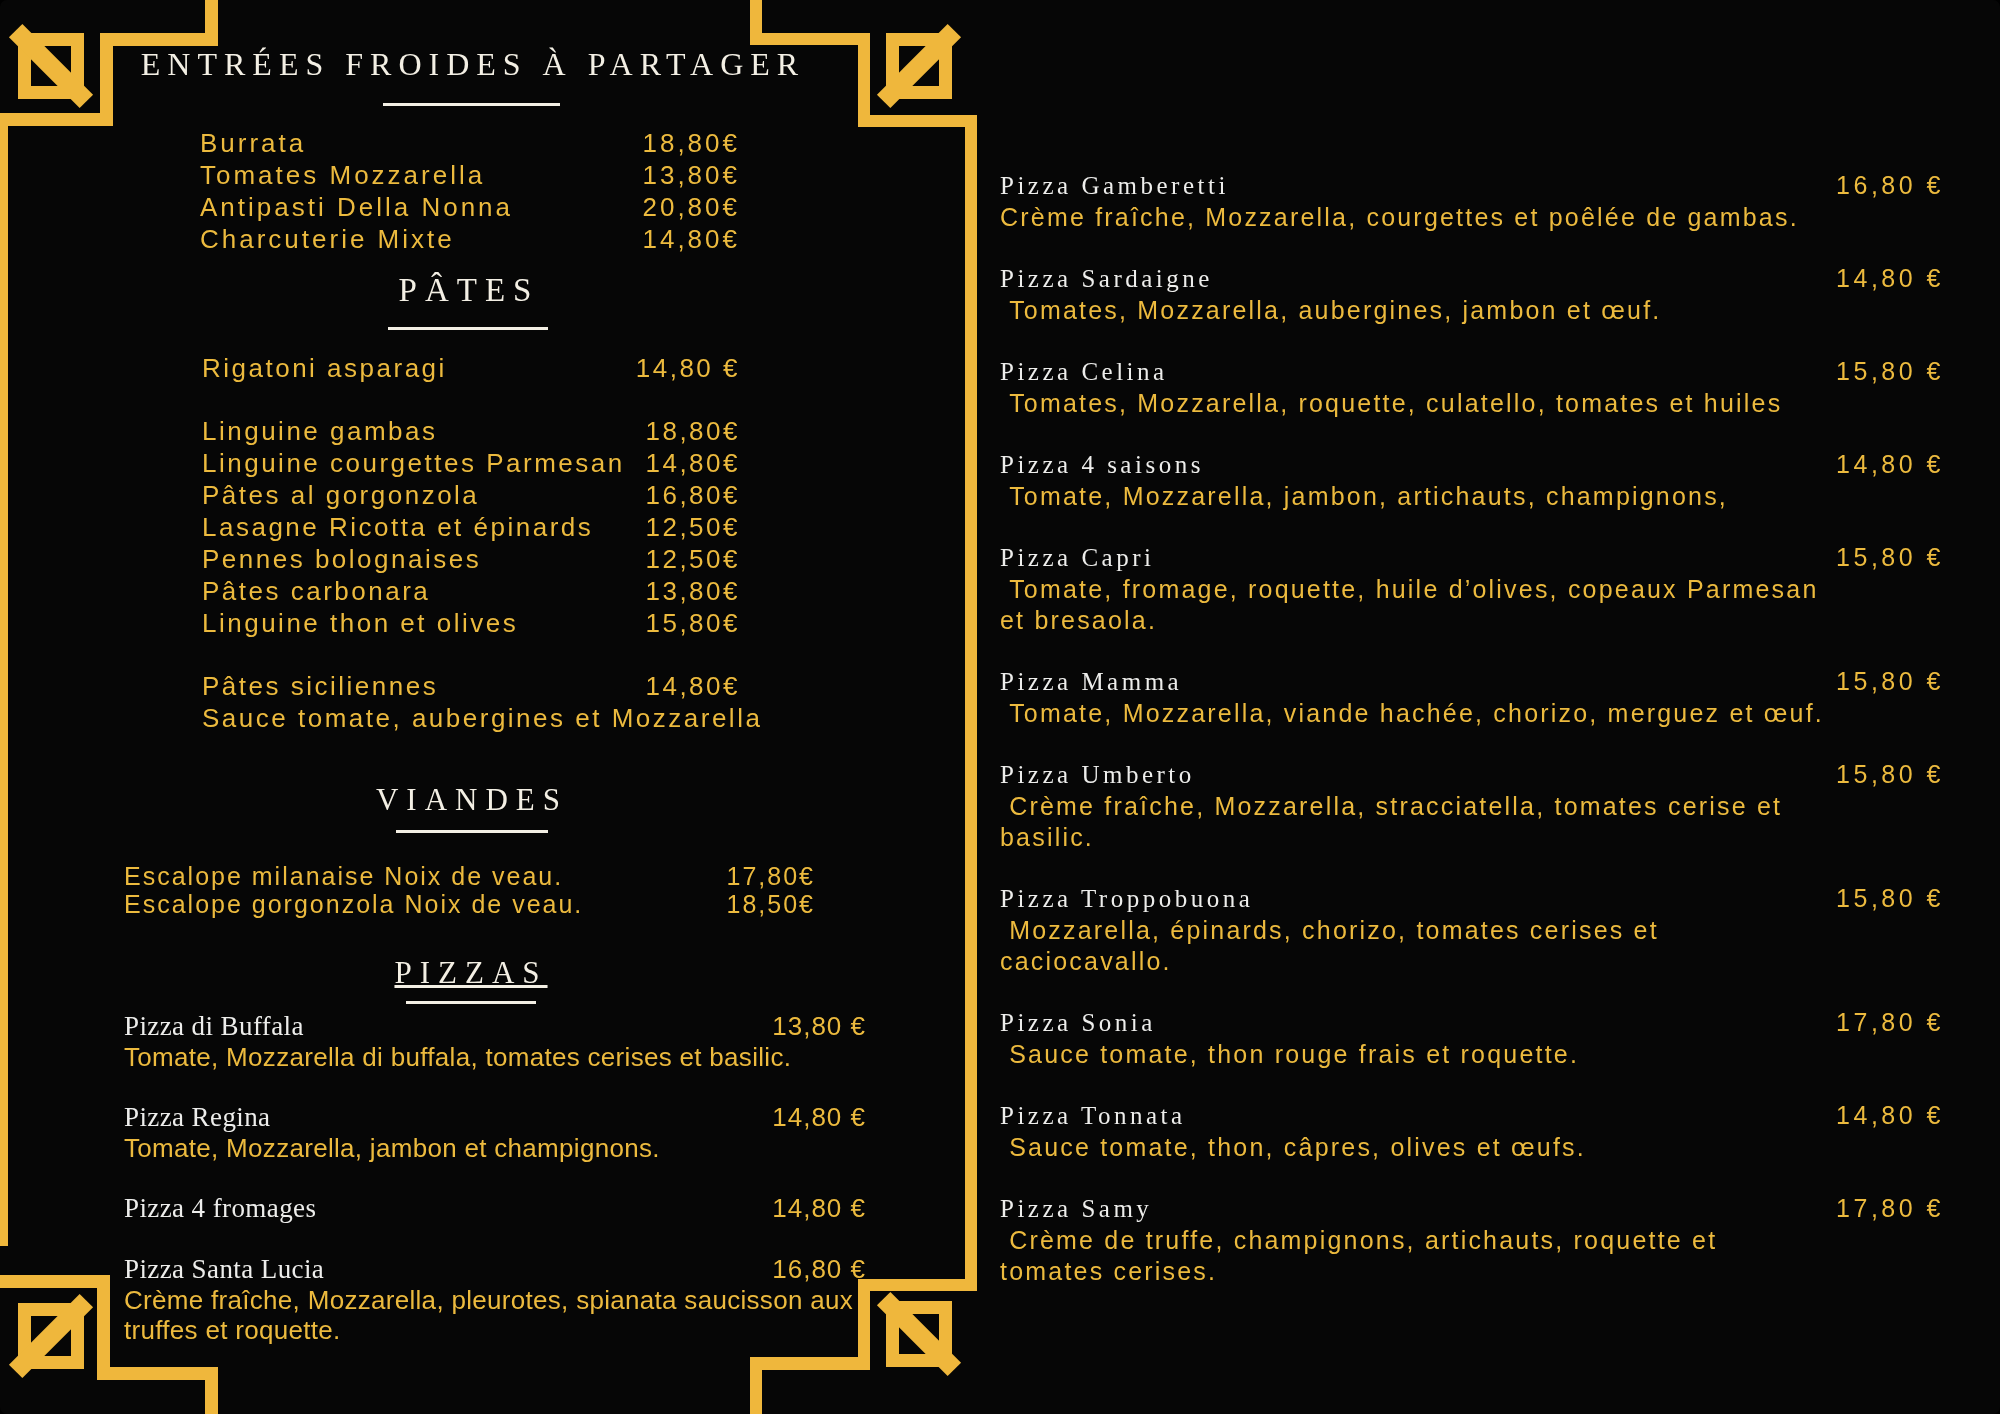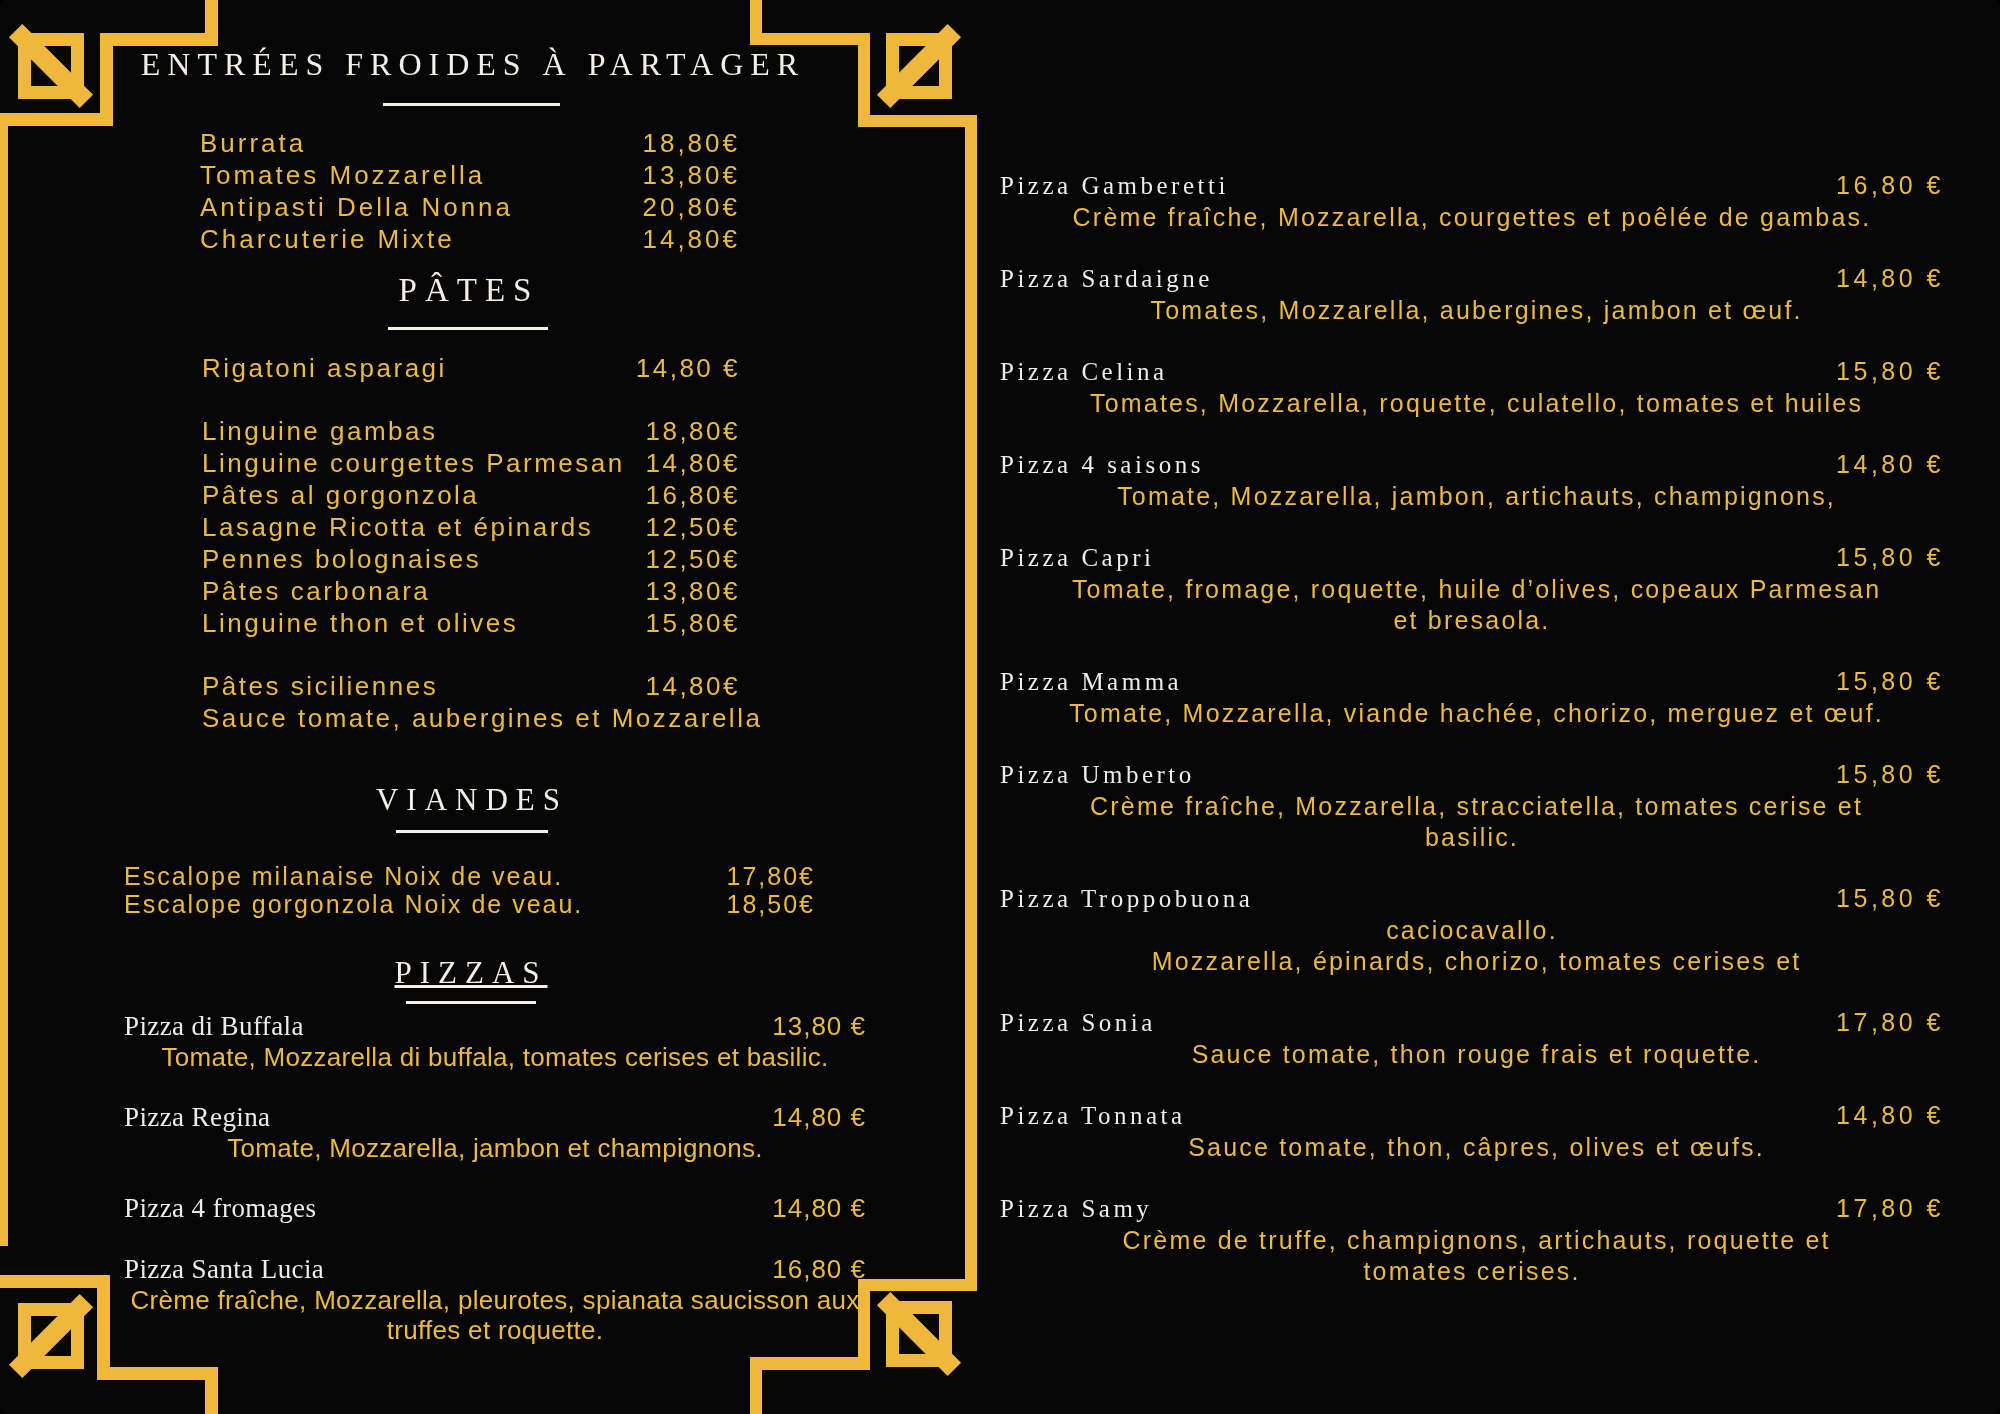--- a/index.html
+++ b/index.html
@@ -43,21 +43,21 @@
   .h-entrees{left:473px;top:46px;font-size:32px;letter-spacing:7px;}
   .h-pates{left:469px;top:272px;font-size:33px;letter-spacing:8px;}
   .h-viandes{left:472px;top:782px;font-size:31px;letter-spacing:8px;}
   .h-pizzas{left:471px;top:955px;font-size:31px;letter-spacing:8px;text-decoration:underline;}
   .rule{position:absolute;height:3px;background:var(--hwhite);}
   .r-entrees{left:383px;top:103px;width:177px;}
   .r-pates{left:388px;top:327px;width:160px;}
   .r-viandes{left:396px;top:830px;width:152px;}
   .r-pizzas{left:406px;top:1001px;width:130px;}
   
-  .list{position:absolute;text-align:center;}
+  .list{position:absolute;}
   .mrow{display:flex;justify-content:space-between;align-items:baseline;color:var(--tgold);white-space:pre;}
   .mrow.gap{margin-top:31px;}
   .l-entrees{left:200px;top:127px;width:540px;font-size:26px;letter-spacing:3px;}
   .l-entrees .mrow{line-height:32px;}
   .l-pates{left:202px;top:352px;width:538px;font-size:26px;letter-spacing:2.5px;}
   .l-pates .mrow{line-height:32px;}
   .l-viandes{left:124px;top:862px;width:691px;font-size:25px;letter-spacing:2px;}
   .l-viandes .mrow{line-height:28px;}
   
   .pblock{margin-bottom:29px;}
@@ -176,22 +176,22 @@
         <div class="phead"><span class="pname">Pizza Mamma</span><span class="pprice">15,80 €</span></div>
         <div class="pdesc"> Tomate, Mozzarella, viande hachée, chorizo, merguez et œuf.</div>
       </div>
       <div class="pblock">
         <div class="phead"><span class="pname">Pizza Umberto</span><span class="pprice">15,80 €</span></div>
         <div class="pdesc"> Crème fraîche, Mozzarella, stracciatella, tomates cerise et</div>
         <div class="pdesc">basilic.</div>
       </div>
       <div class="pblock">
         <div class="phead"><span class="pname">Pizza Troppobuona</span><span class="pprice">15,80 €</span></div>
+        <div class="pdesc"> Mozzarella, épinards, chorizo, tomates cerises et</div>
         <div class="pdesc">caciocavallo.</div>
-        <div class="pdesc"> Mozzarella, épinards, chorizo, tomates cerises et</div>
       </div>
       <div class="pblock">
         <div class="phead"><span class="pname">Pizza Sonia</span><span class="pprice">17,80 €</span></div>
         <div class="pdesc"> Sauce tomate, thon rouge frais et roquette.</div>
       </div>
       <div class="pblock">
         <div class="phead"><span class="pname">Pizza Tonnata</span><span class="pprice">14,80 €</span></div>
         <div class="pdesc"> Sauce tomate, thon, câpres, olives et œufs.</div>
       </div>
       <div class="pblock">

